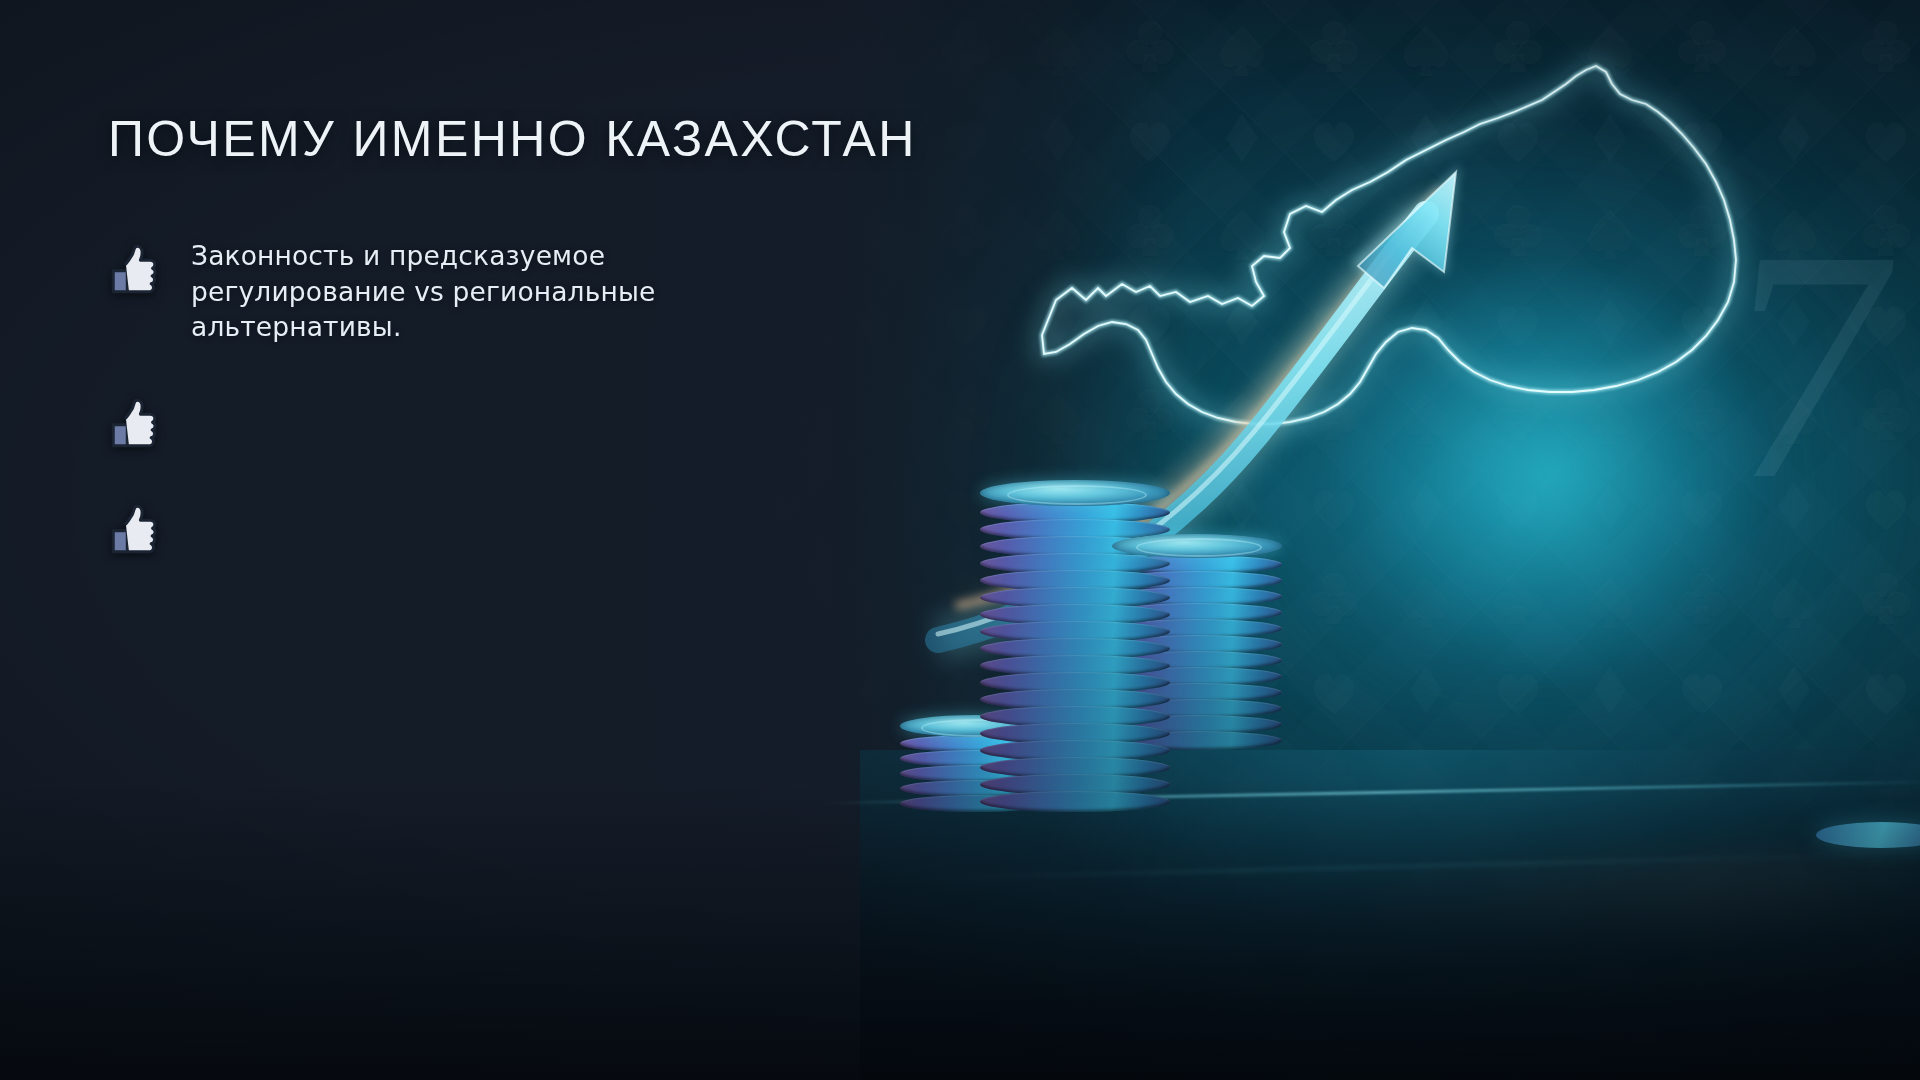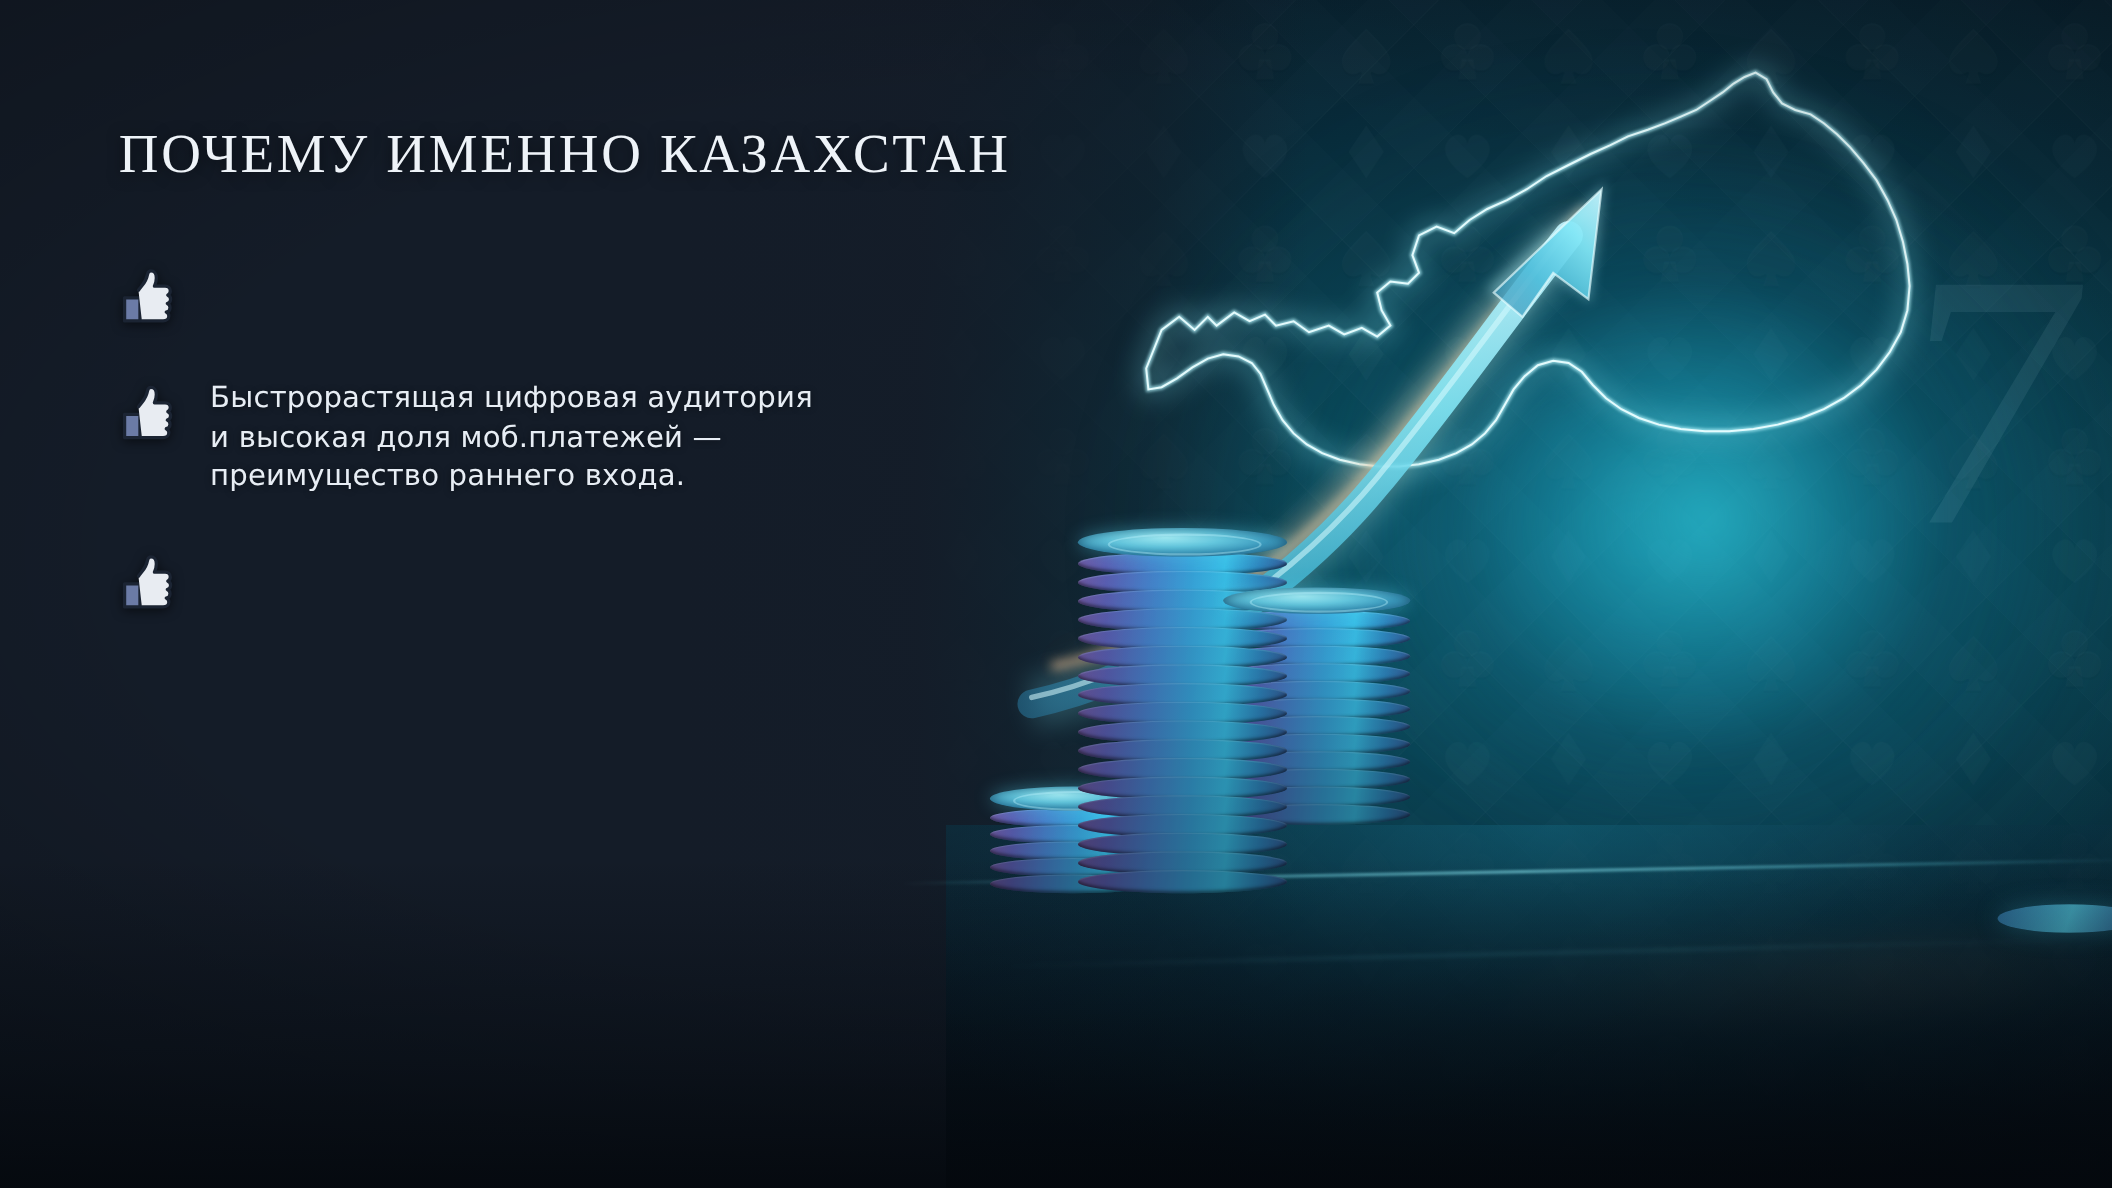--- a/index.html
+++ b/index.html
@@ -127,21 +127,21 @@
   
   .content { position:absolute; left:0; top:0; width:900px; height:1080px; z-index:6; }
 
   .slide-title {
     position:absolute; left:108px; top:112px;
     font-size:50px; line-height:1.1; font-weight:300;
     letter-spacing:2.4px;
     color:#eef3f8;
     white-space:nowrap;
     text-shadow:0 2px 14px rgba(0,0,0,.55);
-    font-family:Liberation Serif, serif;
+    font-family:Liberation Sans, sans-serif;
   }
 
   .bullets { position:absolute; left:108px; top:238px; width:760px; }
   .bullet { display:flex; align-items:flex-start; margin-bottom:47px; }
   .bullet:last-child { margin-bottom:0; }
 
   .bullet-icon {
     flex:0 0 auto;
     width:56px; height:56px;
     margin-right:27px; margin-top:3px;
@@ -359,32 +359,32 @@
 
     <div class="bullets">
 
       <div class="bullet">
         <span class="bullet-icon">
           <svg viewBox="0 0 64 64" xmlns="http://www.w3.org/2000/svg">
             <path d="M6 34 h16 v24 H6 z" fill="#6b7ba6" stroke="#1b2433" stroke-width="3.4" stroke-linejoin="round"></path>
             <path d="M24 58 h22 c3.3 0 6-2.2 6-5 0-1.9-1.1-3.4-2.7-4.2 2.2-.4 3.9-2.3 3.9-4.6 0-1.9-1.1-3.5-2.8-4.3 2-.6 3.4-2.4 3.4-4.5 0-1.9-1.2-3.5-2.9-4.2 1.6-.9 2.6-2.5 2.6-4.3 0-2.8-2.4-5-5.4-5H37c1.4-3.1 2-5.8 2-8.6C39 8.6 36.4 6 33.4 6c-2 0-3.1 1.3-3.5 3.4-.9 4.8-2.6 8.2-5.9 12.1-1.4 1.7-2.6 3.1-3.6 4.6" fill="#e8ecf2" stroke="#1b2433" stroke-width="3.4" stroke-linejoin="round" stroke-linecap="round"></path>
           </svg>
         </span>
+        <div class="bullet-text">Законность и предсказуемое
+регулирование vs региональные
+альтернативы.</div>
       </div>
 
       <div class="bullet">
         <span class="bullet-icon">
           <svg viewBox="0 0 64 64" xmlns="http://www.w3.org/2000/svg">
             <path d="M6 34 h16 v24 H6 z" fill="#6b7ba6" stroke="#1b2433" stroke-width="3.4" stroke-linejoin="round"></path>
             <path d="M24 58 h22 c3.3 0 6-2.2 6-5 0-1.9-1.1-3.4-2.7-4.2 2.2-.4 3.9-2.3 3.9-4.6 0-1.9-1.1-3.5-2.8-4.3 2-.6 3.4-2.4 3.4-4.5 0-1.9-1.2-3.5-2.9-4.2 1.6-.9 2.6-2.5 2.6-4.3 0-2.8-2.4-5-5.4-5H37c1.4-3.1 2-5.8 2-8.6C39 8.6 36.4 6 33.4 6c-2 0-3.1 1.3-3.5 3.4-.9 4.8-2.6 8.2-5.9 12.1-1.4 1.7-2.6 3.1-3.6 4.6" fill="#e8ecf2" stroke="#1b2433" stroke-width="3.4" stroke-linejoin="round" stroke-linecap="round"></path>
           </svg>
         </span>
-        <div class="bullet-text">Быстрорастящая цифровая аудитория
-и высокая доля моб.платежей —
-преимущество раннего входа.</div>
       </div>
 
       <div class="bullet">
         <span class="bullet-icon">
           <svg viewBox="0 0 64 64" xmlns="http://www.w3.org/2000/svg">
             <path d="M6 34 h16 v24 H6 z" fill="#6b7ba6" stroke="#1b2433" stroke-width="3.4" stroke-linejoin="round"></path>
             <path d="M24 58 h22 c3.3 0 6-2.2 6-5 0-1.9-1.1-3.4-2.7-4.2 2.2-.4 3.9-2.3 3.9-4.6 0-1.9-1.1-3.5-2.8-4.3 2-.6 3.4-2.4 3.4-4.5 0-1.9-1.2-3.5-2.9-4.2 1.6-.9 2.6-2.5 2.6-4.3 0-2.8-2.4-5-5.4-5H37c1.4-3.1 2-5.8 2-8.6C39 8.6 36.4 6 33.4 6c-2 0-3.1 1.3-3.5 3.4-.9 4.8-2.6 8.2-5.9 12.1-1.4 1.7-2.6 3.1-3.6 4.6" fill="#e8ecf2" stroke="#1b2433" stroke-width="3.4" stroke-linejoin="round" stroke-linecap="round"></path>
           </svg>
         </span>
       </div>

